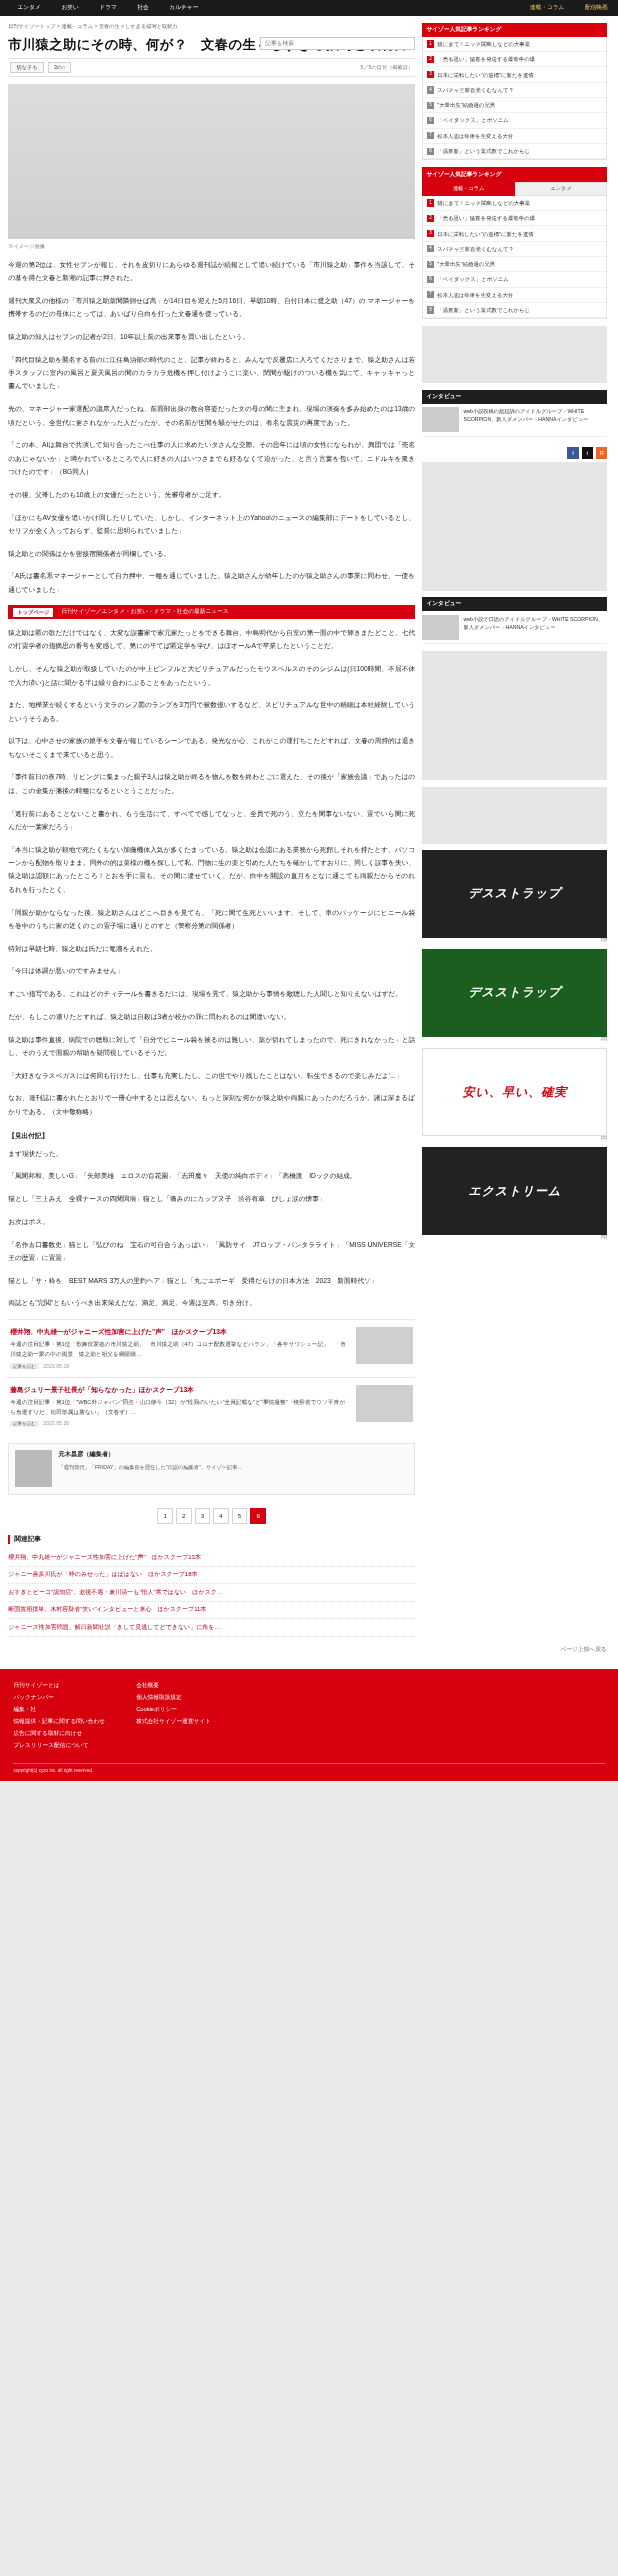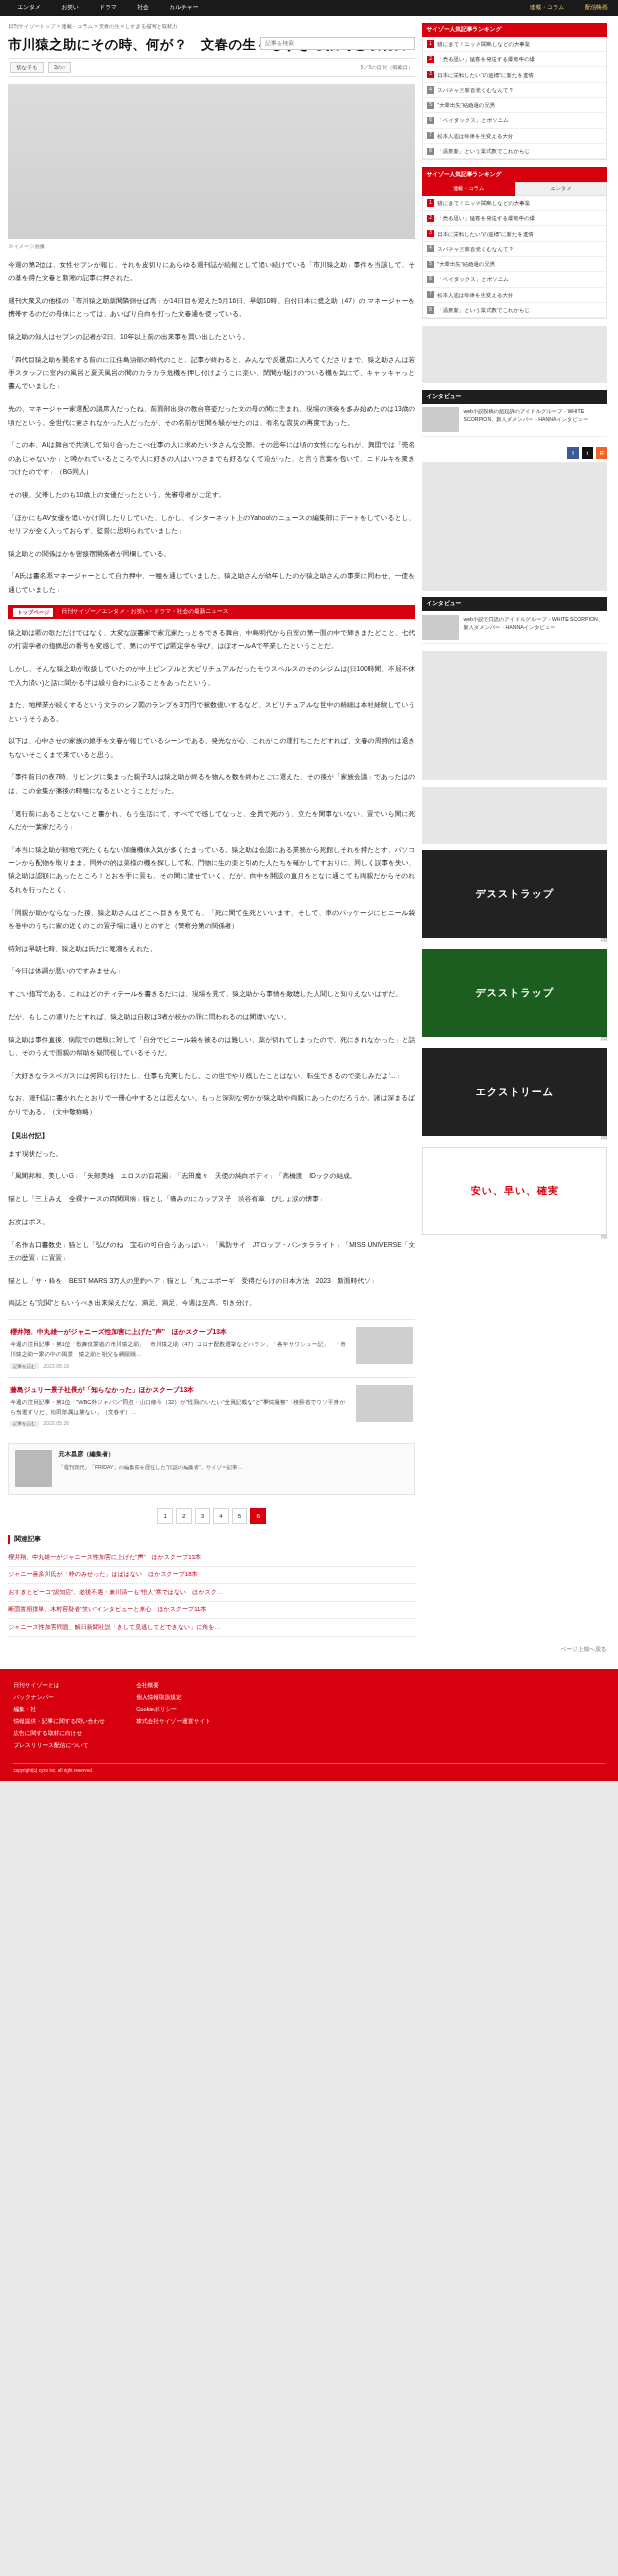--- a/index.html
+++ b/index.html
@@ -227,21 +227,21 @@
   .sns { width:11.3px; height:11.3px; background:#333; color:#fff; font-size:5.7px; display:flex; align-items:center; justify-content:center; }
   .sns.fb { background:#3b5998; }
   .sns.tw { background:#111; }
   .sns.rss { background:#f26522; }
 
   .iv-item { border-bottom:0.5px solid #eee; padding:3.6px 0; display:flex; gap:4.1px; }
   .iv-item .ivthumb { width:37px; height:25px; background:#cbcbcb; flex:none; }
   .iv-item .ivtxt { font-size:5.2px; line-height:1.55; color:#333; }
 
   .ad-box { margin-bottom:6.2px; }
-  .ad-img { width:100%; height:88px; background:#3a3a3a; color:#fff; display:flex; align-items:center; justify-content:center; font-size:10px; font-weight:bold; letter-spacing:1px; }
+  .ad-img { width:100%; height:88px; background:#3a3a3a; color:#fff; display:flex; align-items:center; justify-content:center; font-size:12px; font-weight:bold; letter-spacing:1px;font-style:italic; }
   .ad-img.green { background:#1b5e20; }
   .ad-img.dark2 { background:#222; }
   .ad-img.white { background:#fff; color:#d7000f; border:0.5px solid #ddd; }
   .ad-cap { font-size:4.6px; color:#999; text-align:right; }
 
   .side-banner { width:100%; height:57px; background:#e6e6e6; margin-bottom:6.2px; }
   .side-banner.tall { height:129px; }
 
   
   .backtop { text-align:right; font-size:5.7px; color:#666; padding:9.3px 11.3px; }
@@ -504,25 +504,25 @@
 
       <div class="ad-box">
         <div class="ad-img dark2">デスストラップ</div>
         <div class="ad-cap">PR</div>
       </div>
       <div class="ad-box">
         <div class="ad-img green">デスストラップ</div>
         <div class="ad-cap">PR</div>
       </div>
       <div class="ad-box">
+        <div class="ad-img white">安い、早い、確実</div>
+        <div class="ad-cap">PR</div>
+      </div>
+      <div class="ad-box">
         <div class="ad-img dark2">エクストリーム</div>
-        <div class="ad-cap">PR</div>
-      </div>
-      <div class="ad-box">
-        <div class="ad-img white">安い、早い、確実</div>
         <div class="ad-cap">PR</div>
       </div>
 
     </div>
   </div>
 
   <div class="backtop">ページ上部へ戻る</div>
 
   <div class="footer">
     <div class="footer-inner">

